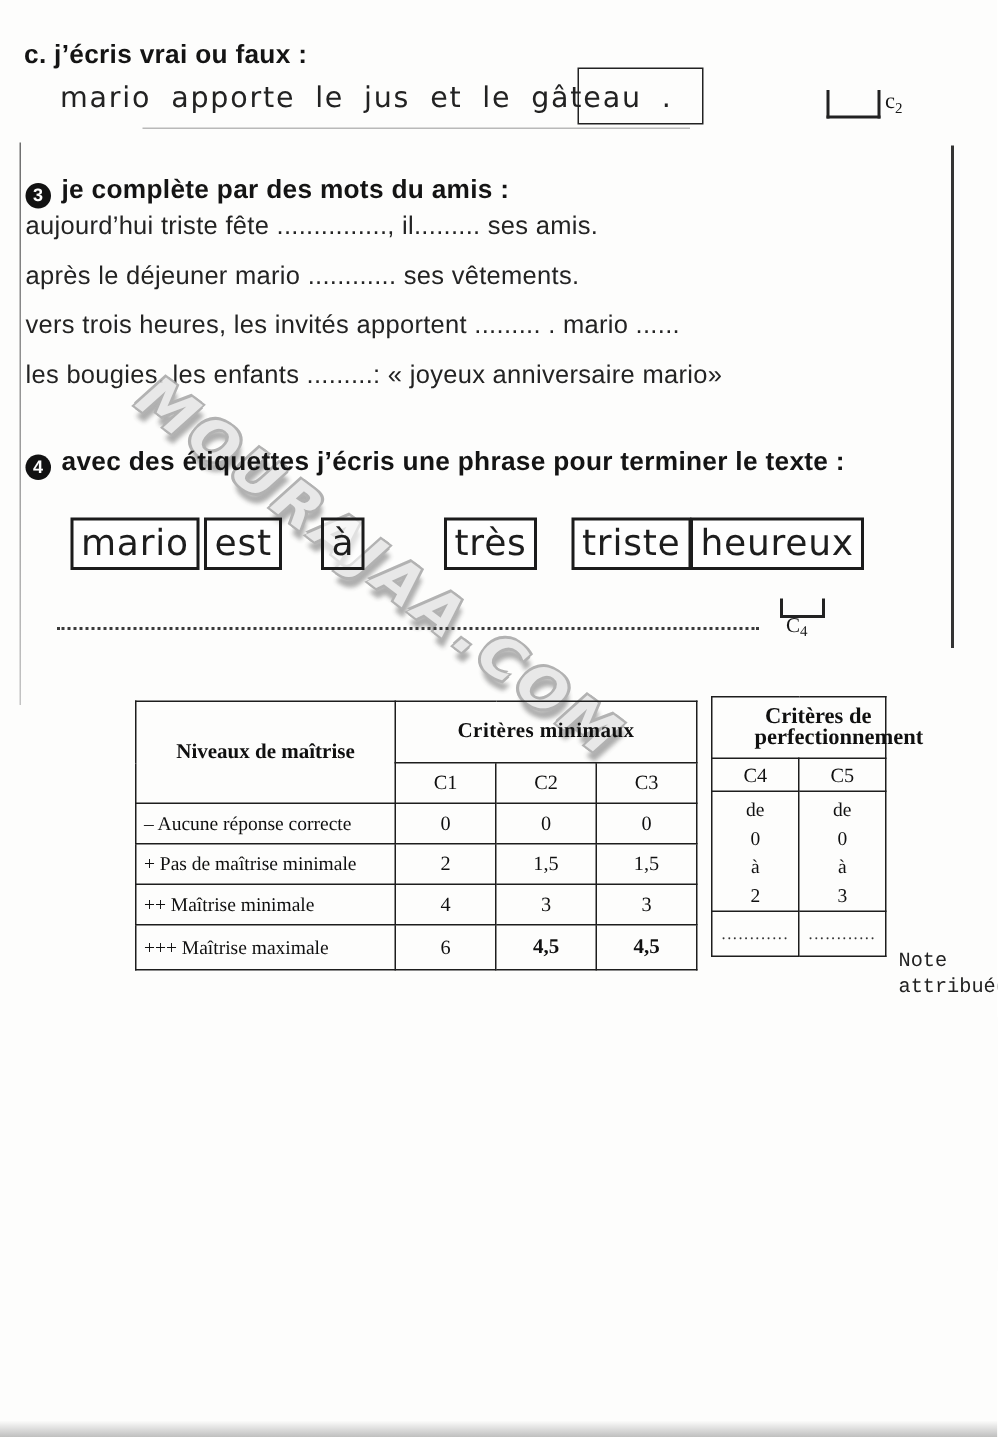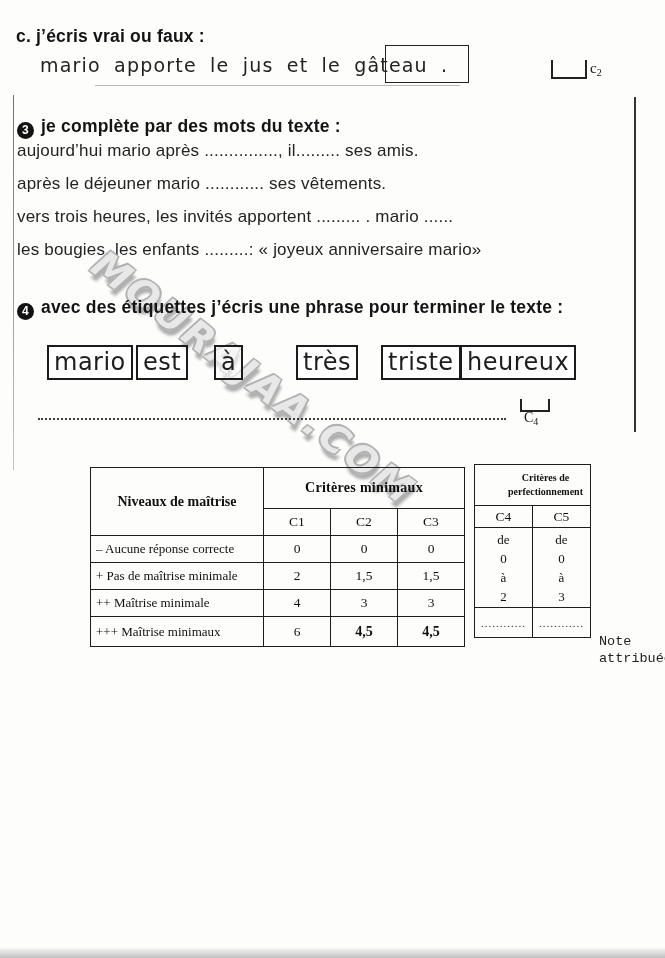--- a/index.html
+++ b/index.html
@@ -93,24 +93,24 @@
   <div class="abs bracket" style="left:551px; top:60px; width:32px; height:17px;"></div>
   <div class="abs score-label" style="left:590px; top:60px;">
     <span>c</span><span class="score-sub">2</span>
   </div>
 
   <div class="abs rule-h-faint" style="left:95px; top:85px; width:365px;"></div>
   <div class="abs rule-v-left" style="left:13px; top:95px; height:375px;"></div>
   <div class="abs rule-v-right" style="left:634px; top:97px; height:335px;"></div>
 
   <div class="abs q-title" style="left:17px; top:116px;">
-    <span class="circled-digit">3</span><span>je complète par des mots du texte :</span>
-  </div>
-
-  <div class="abs fill-line" style="left:17px; top:141px;">aujourd’hui mario après ..............., il......... ses amis.</div>
+    <span class="circled-digit">3</span><span>je complète par des mots du amis :</span>
+  </div>
+
+  <div class="abs fill-line" style="left:17px; top:141px;">aujourd’hui triste fête ..............., il......... ses amis.</div>
   <div class="abs fill-line" style="left:17px; top:174px;">après le déjeuner mario ............ ses vêtements.</div>
   <div class="abs fill-line" style="left:17px; top:240px;">les bougies. les enfants .........: « joyeux anniversaire mario»</div>
   <div class="abs fill-line" style="left:17px; top:207px;">vers trois heures, les invités apportent ......... . mario ......</div>
 
   <div class="abs watermark">MOURAJAA.COM</div>
 
   <div class="abs q-title" style="left:17px; top:297px;">
     <span class="circled-digit">4</span><span>avec des étiquettes j’écris une phrase pour terminer le texte :</span>
   </div>
 
@@ -151,32 +151,32 @@
       <td class="gt-val">1,5</td>
       <td class="gt-val">1,5</td>
     </tr>
     <tr style="height:27px;">
       <td class="gt-label">++ Maîtrise minimale</td>
       <td class="gt-val">4</td>
       <td class="gt-val">3</td>
       <td class="gt-val">3</td>
     </tr>
     <tr style="height:30px;">
-      <td class="gt-label">+++ Maîtrise minimaux</td>
+      <td class="gt-label">+++ Maîtrise maximale</td>
       <td class="gt-val">6</td>
       <td class="gt-val-b">4,5</td>
       <td class="gt-val-b">4,5</td>
     </tr>
   </tbody>
     </table>
 
   <table class="grade-table abs" style="left:474px; top:464px; width:117px;">
     <tbody>
         <tr style="height:41px;">
-      <td colspan="2" style="font-size:10px; font-weight:bold; line-height:14px;padding-left:28px;">Critères de perfectionnement</td>
+      <td colspan="2" style="font-size:15px; font-weight:bold; line-height:14px;padding-left:28px;">Critères de perfectionnement</td>
     </tr>
     <tr style="height:22px;">
       <td class="gt-col" style="width:58px;">C4</td>
       <td class="gt-col" style="width:59px;">C5</td>
     </tr>
     <tr style="height:80px;">
       <td class="gt-range">de
 0
 à
 2</td>

